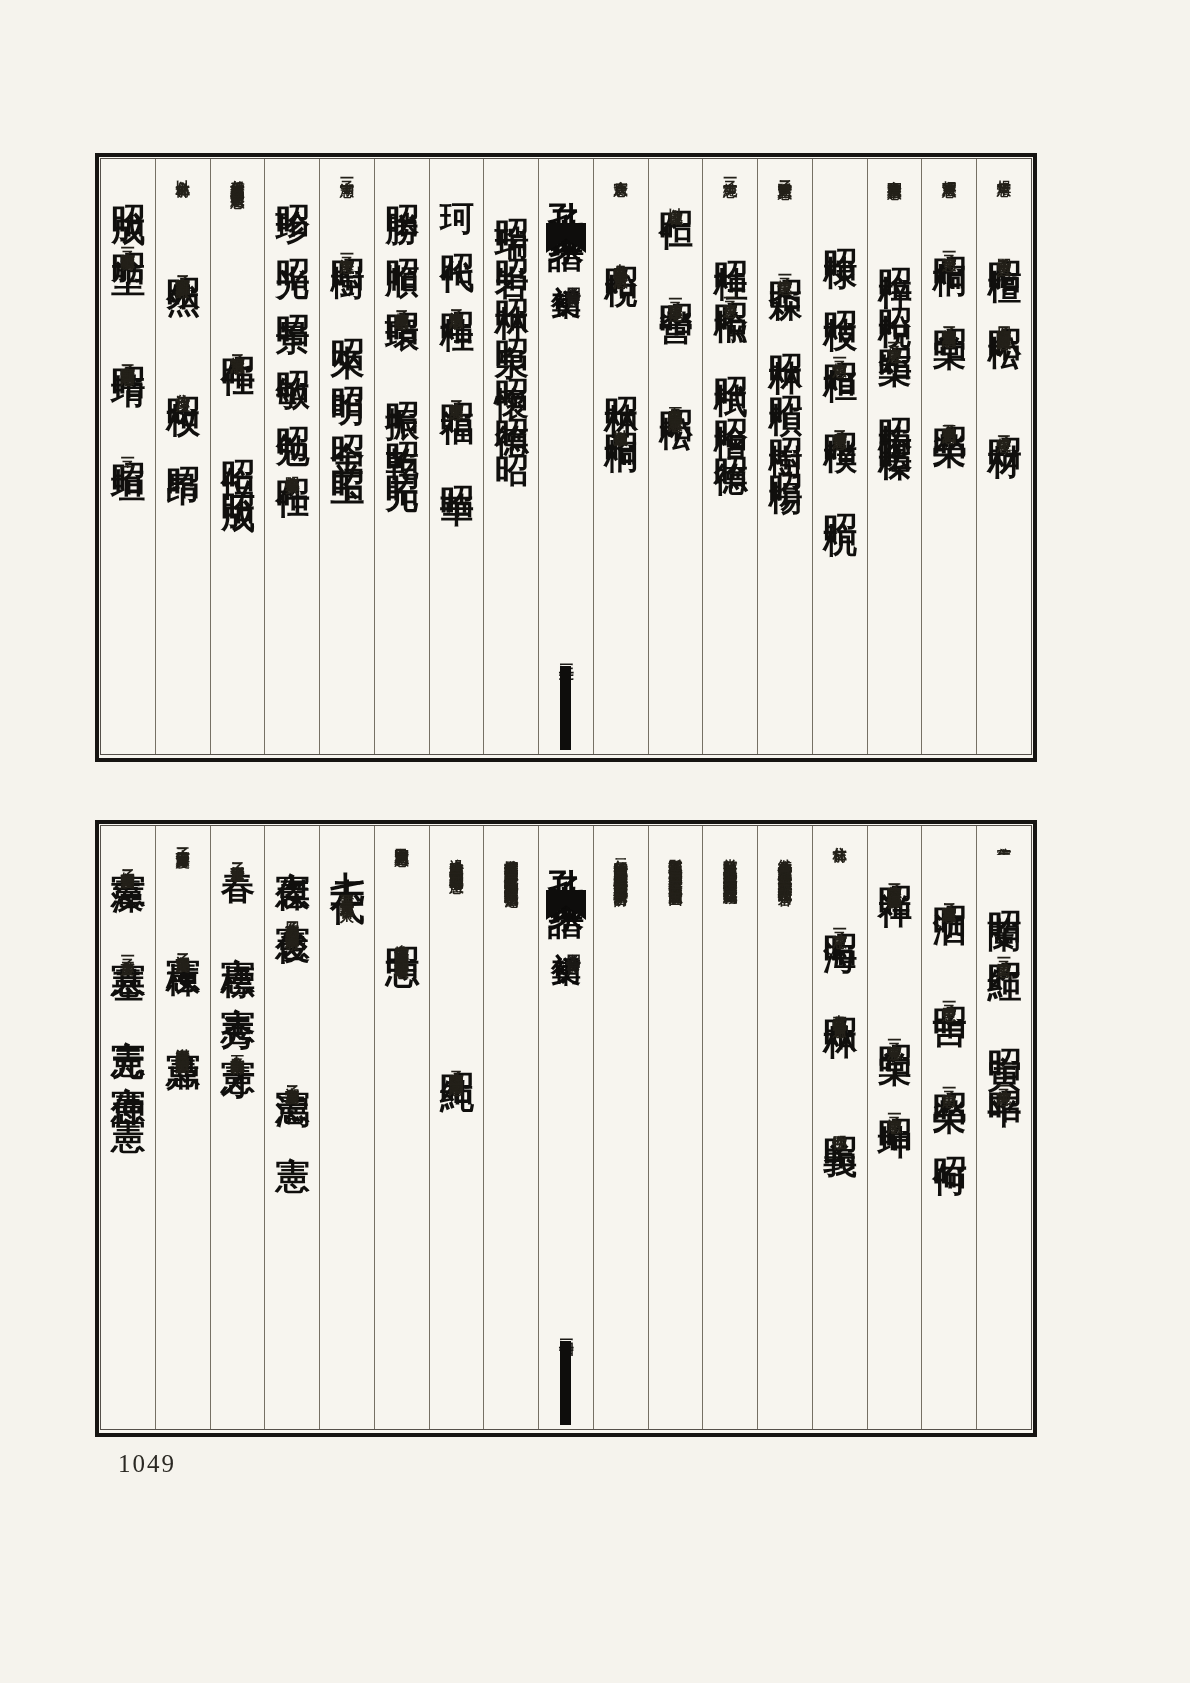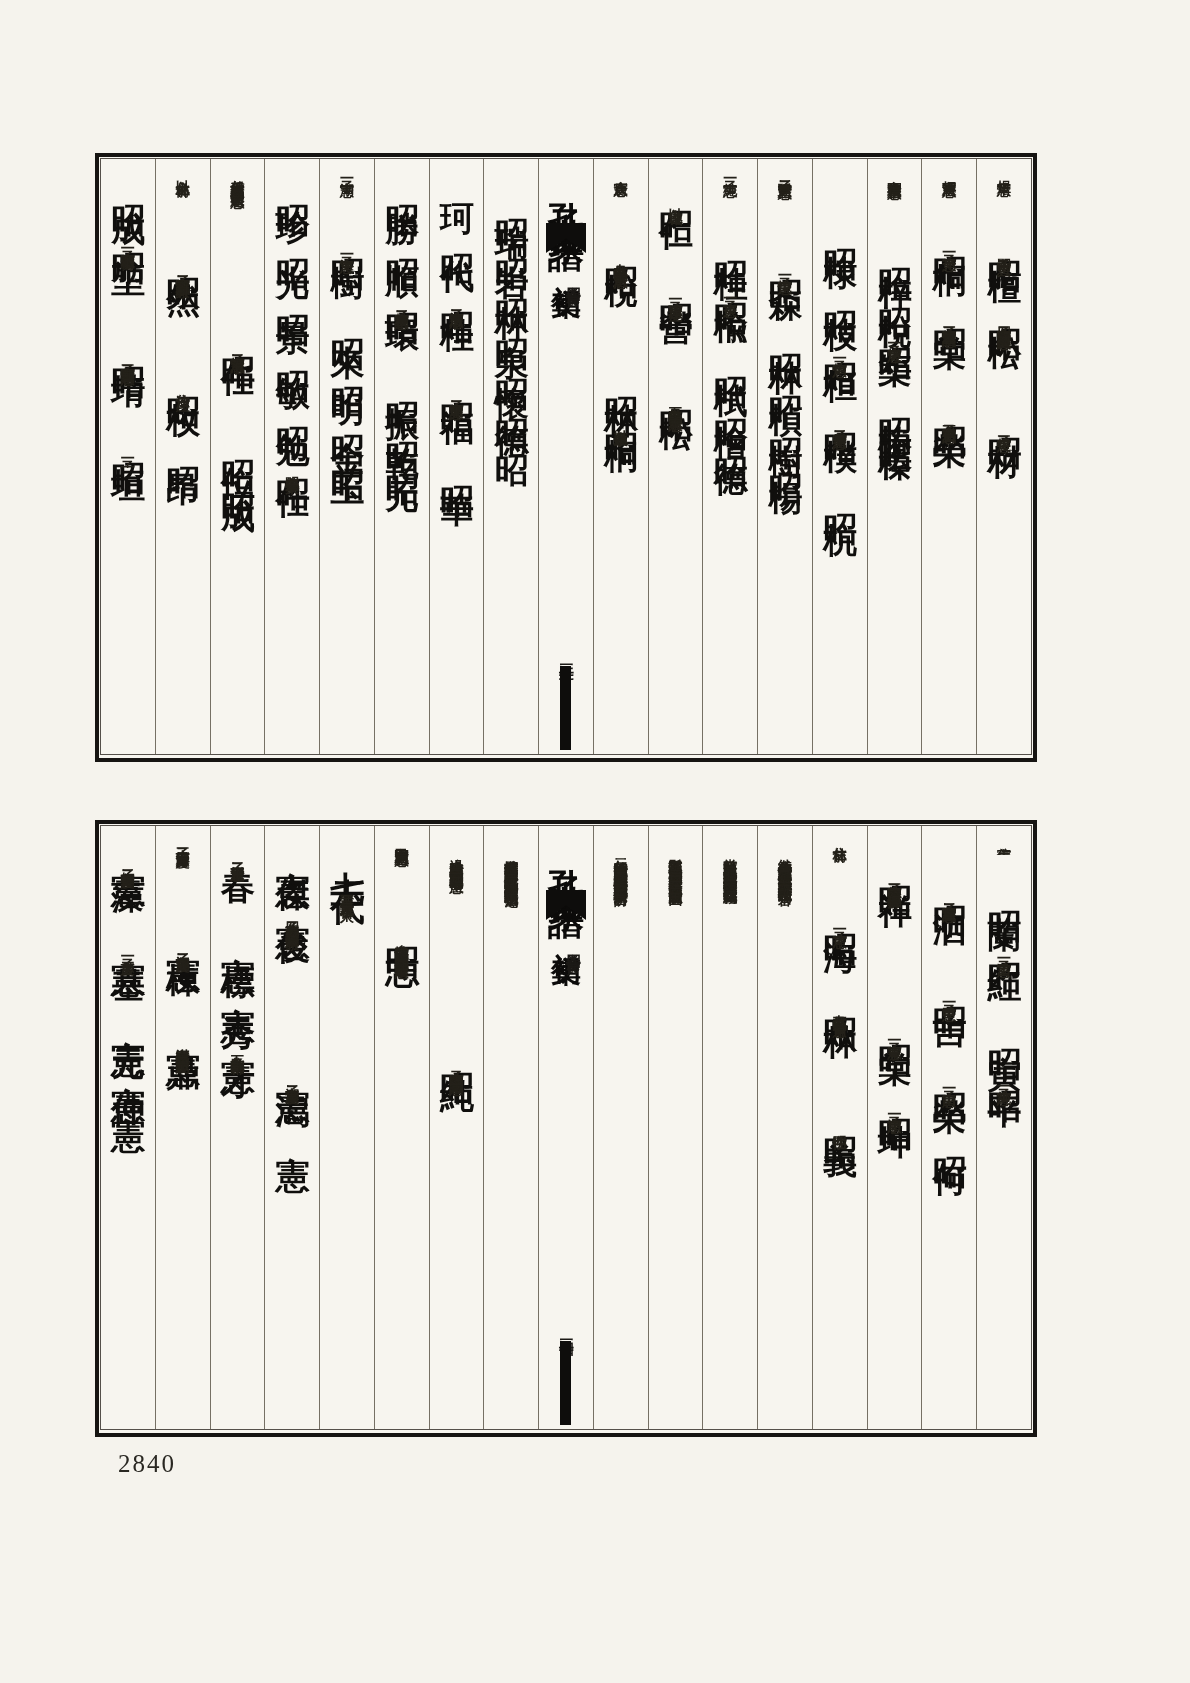--- a/index.html
+++ b/index.html
@@ -473,13 +473,13 @@
           <div class="seg-big">憲元</div>
           <div class="seg-gap" style="height: 32px;"></div>
           <div class="seg-big">憲仲</div>
           <div class="seg-gap" style="height: 16px;"></div>
           <div class="seg-big">憲</div>
         </div>
       </div>
   </div>
 </div>
 
-<div id="page-number">2840</div>
+<div id="page-number">1049</div>
 
 </body></html>

